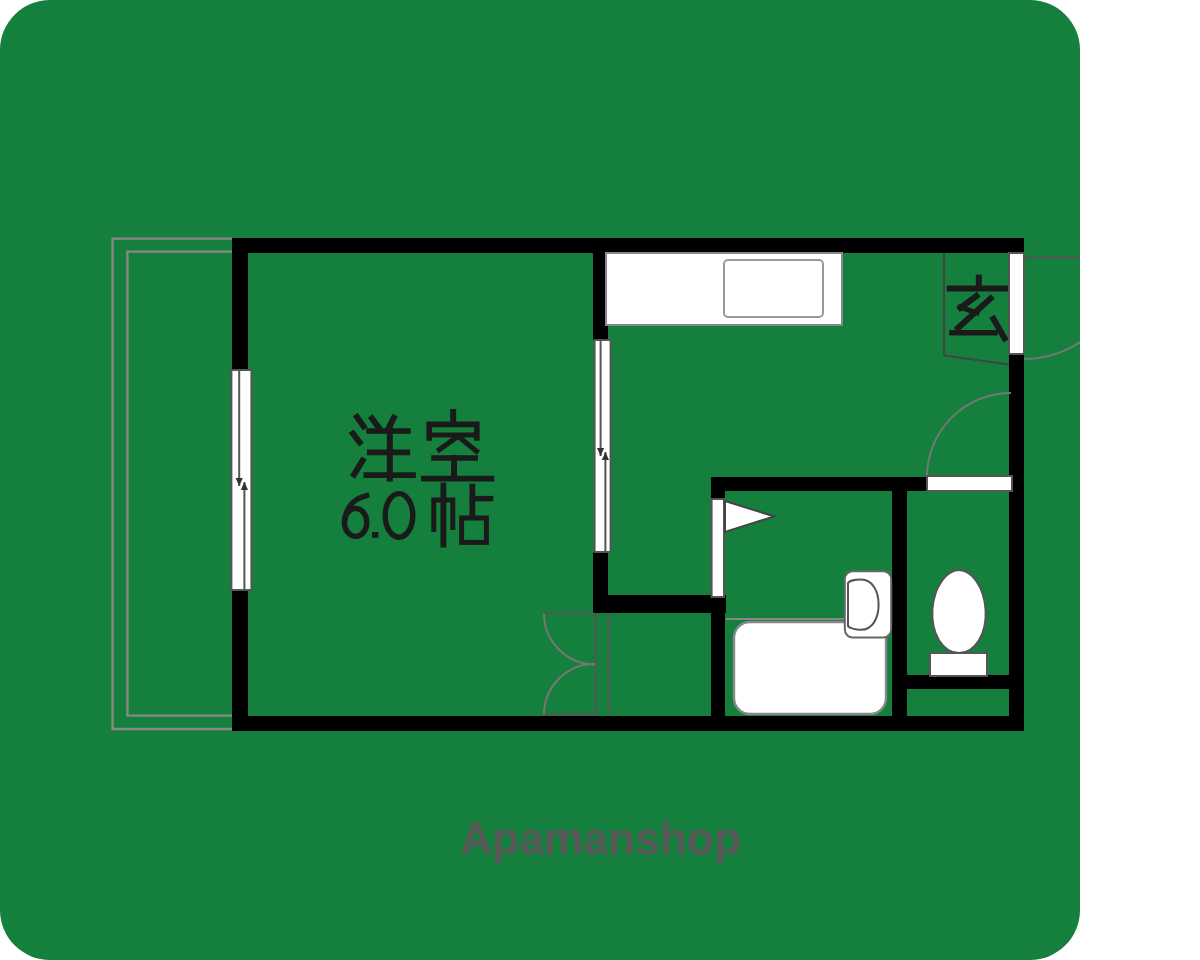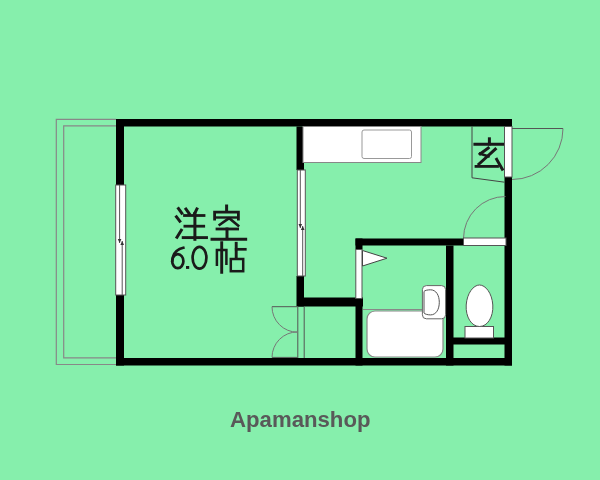--- a/index.html
+++ b/index.html
@@ -1,16 +1,16 @@
 <!DOCTYPE html>
 <html><head>
 <meta charset="utf-8">
 <style>
   html,body{margin:0;padding:0;background:#fff;}
-  .page{position:relative;width:600px;height:480px;background:#86efac;overflow:hidden;}
+  .page{position:relative;width:540px;height:480px;background:#15803d;overflow:hidden;border-radius:25px;}
   svg{position:absolute;left:0;top:0;}
   text{font-family:"Liberation Sans",sans-serif;}
 </style>
 </head>
 <body>
 <div class="page">
 <svg width="600" height="480" viewBox="0 0 600 480">
 
 <g>
   <path d="M116,119.3 H56.3 V364.5 H116" fill="none" stroke="#888" stroke-width="1.2"></path>

